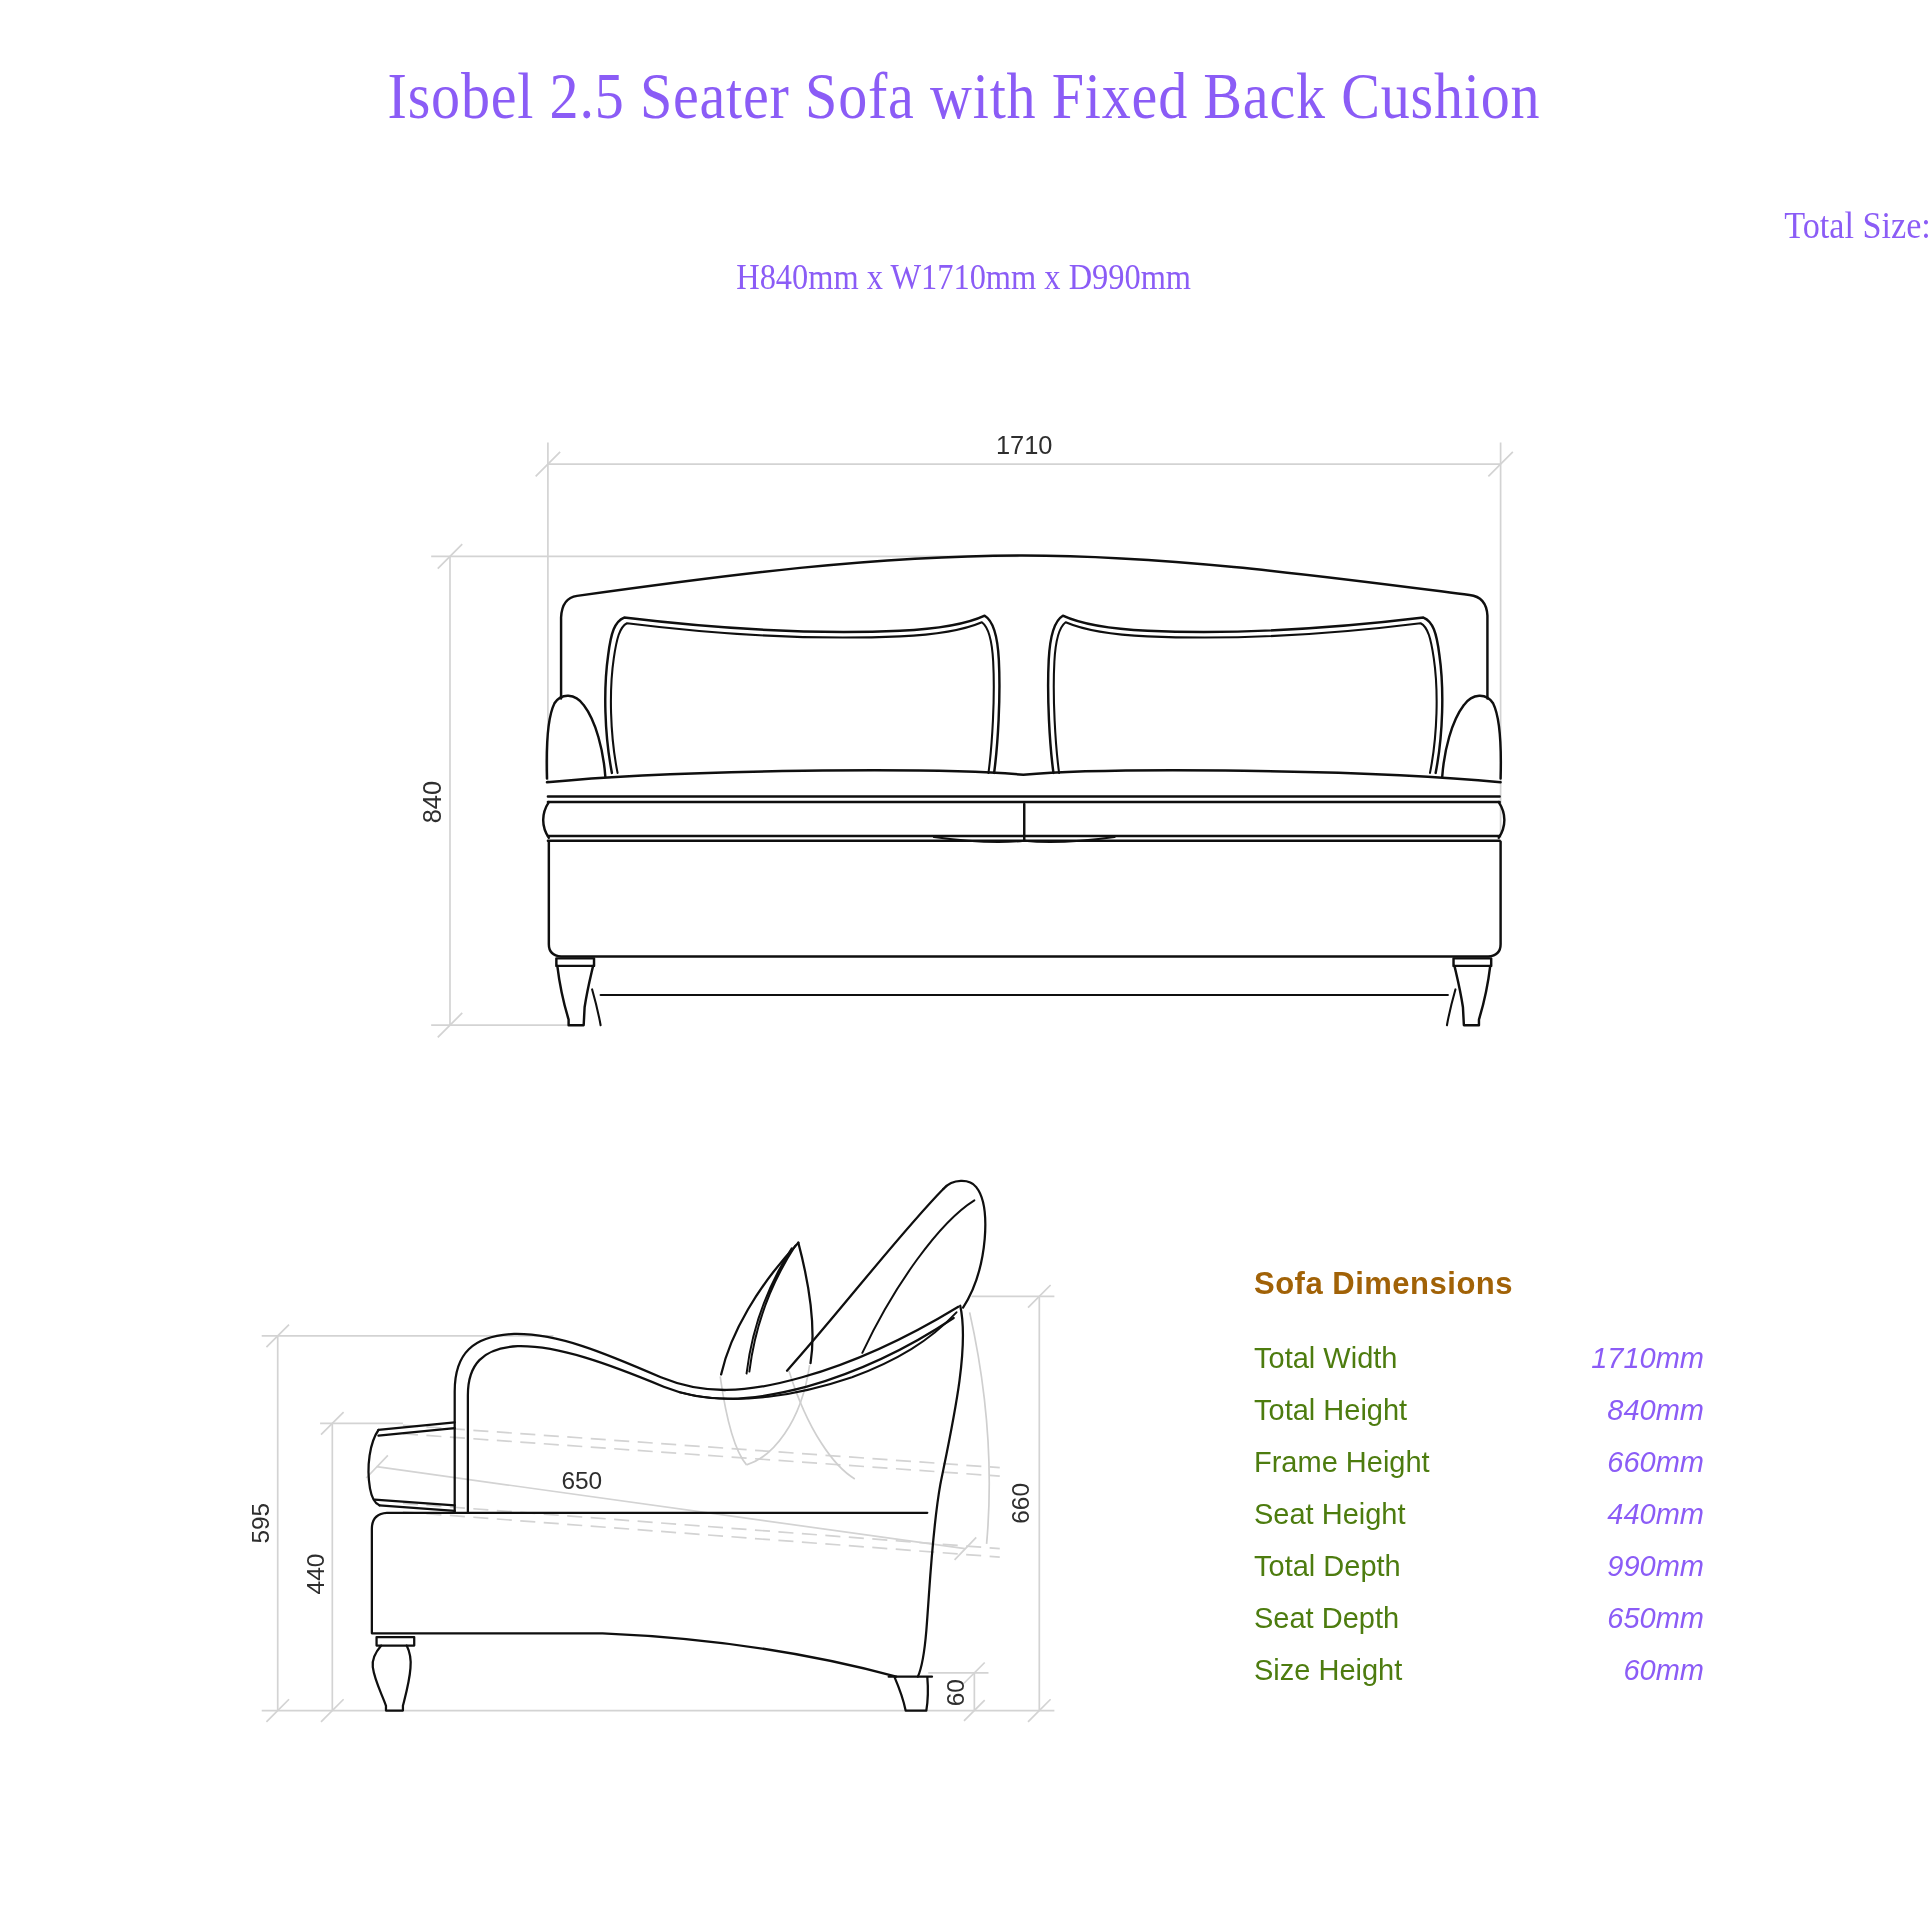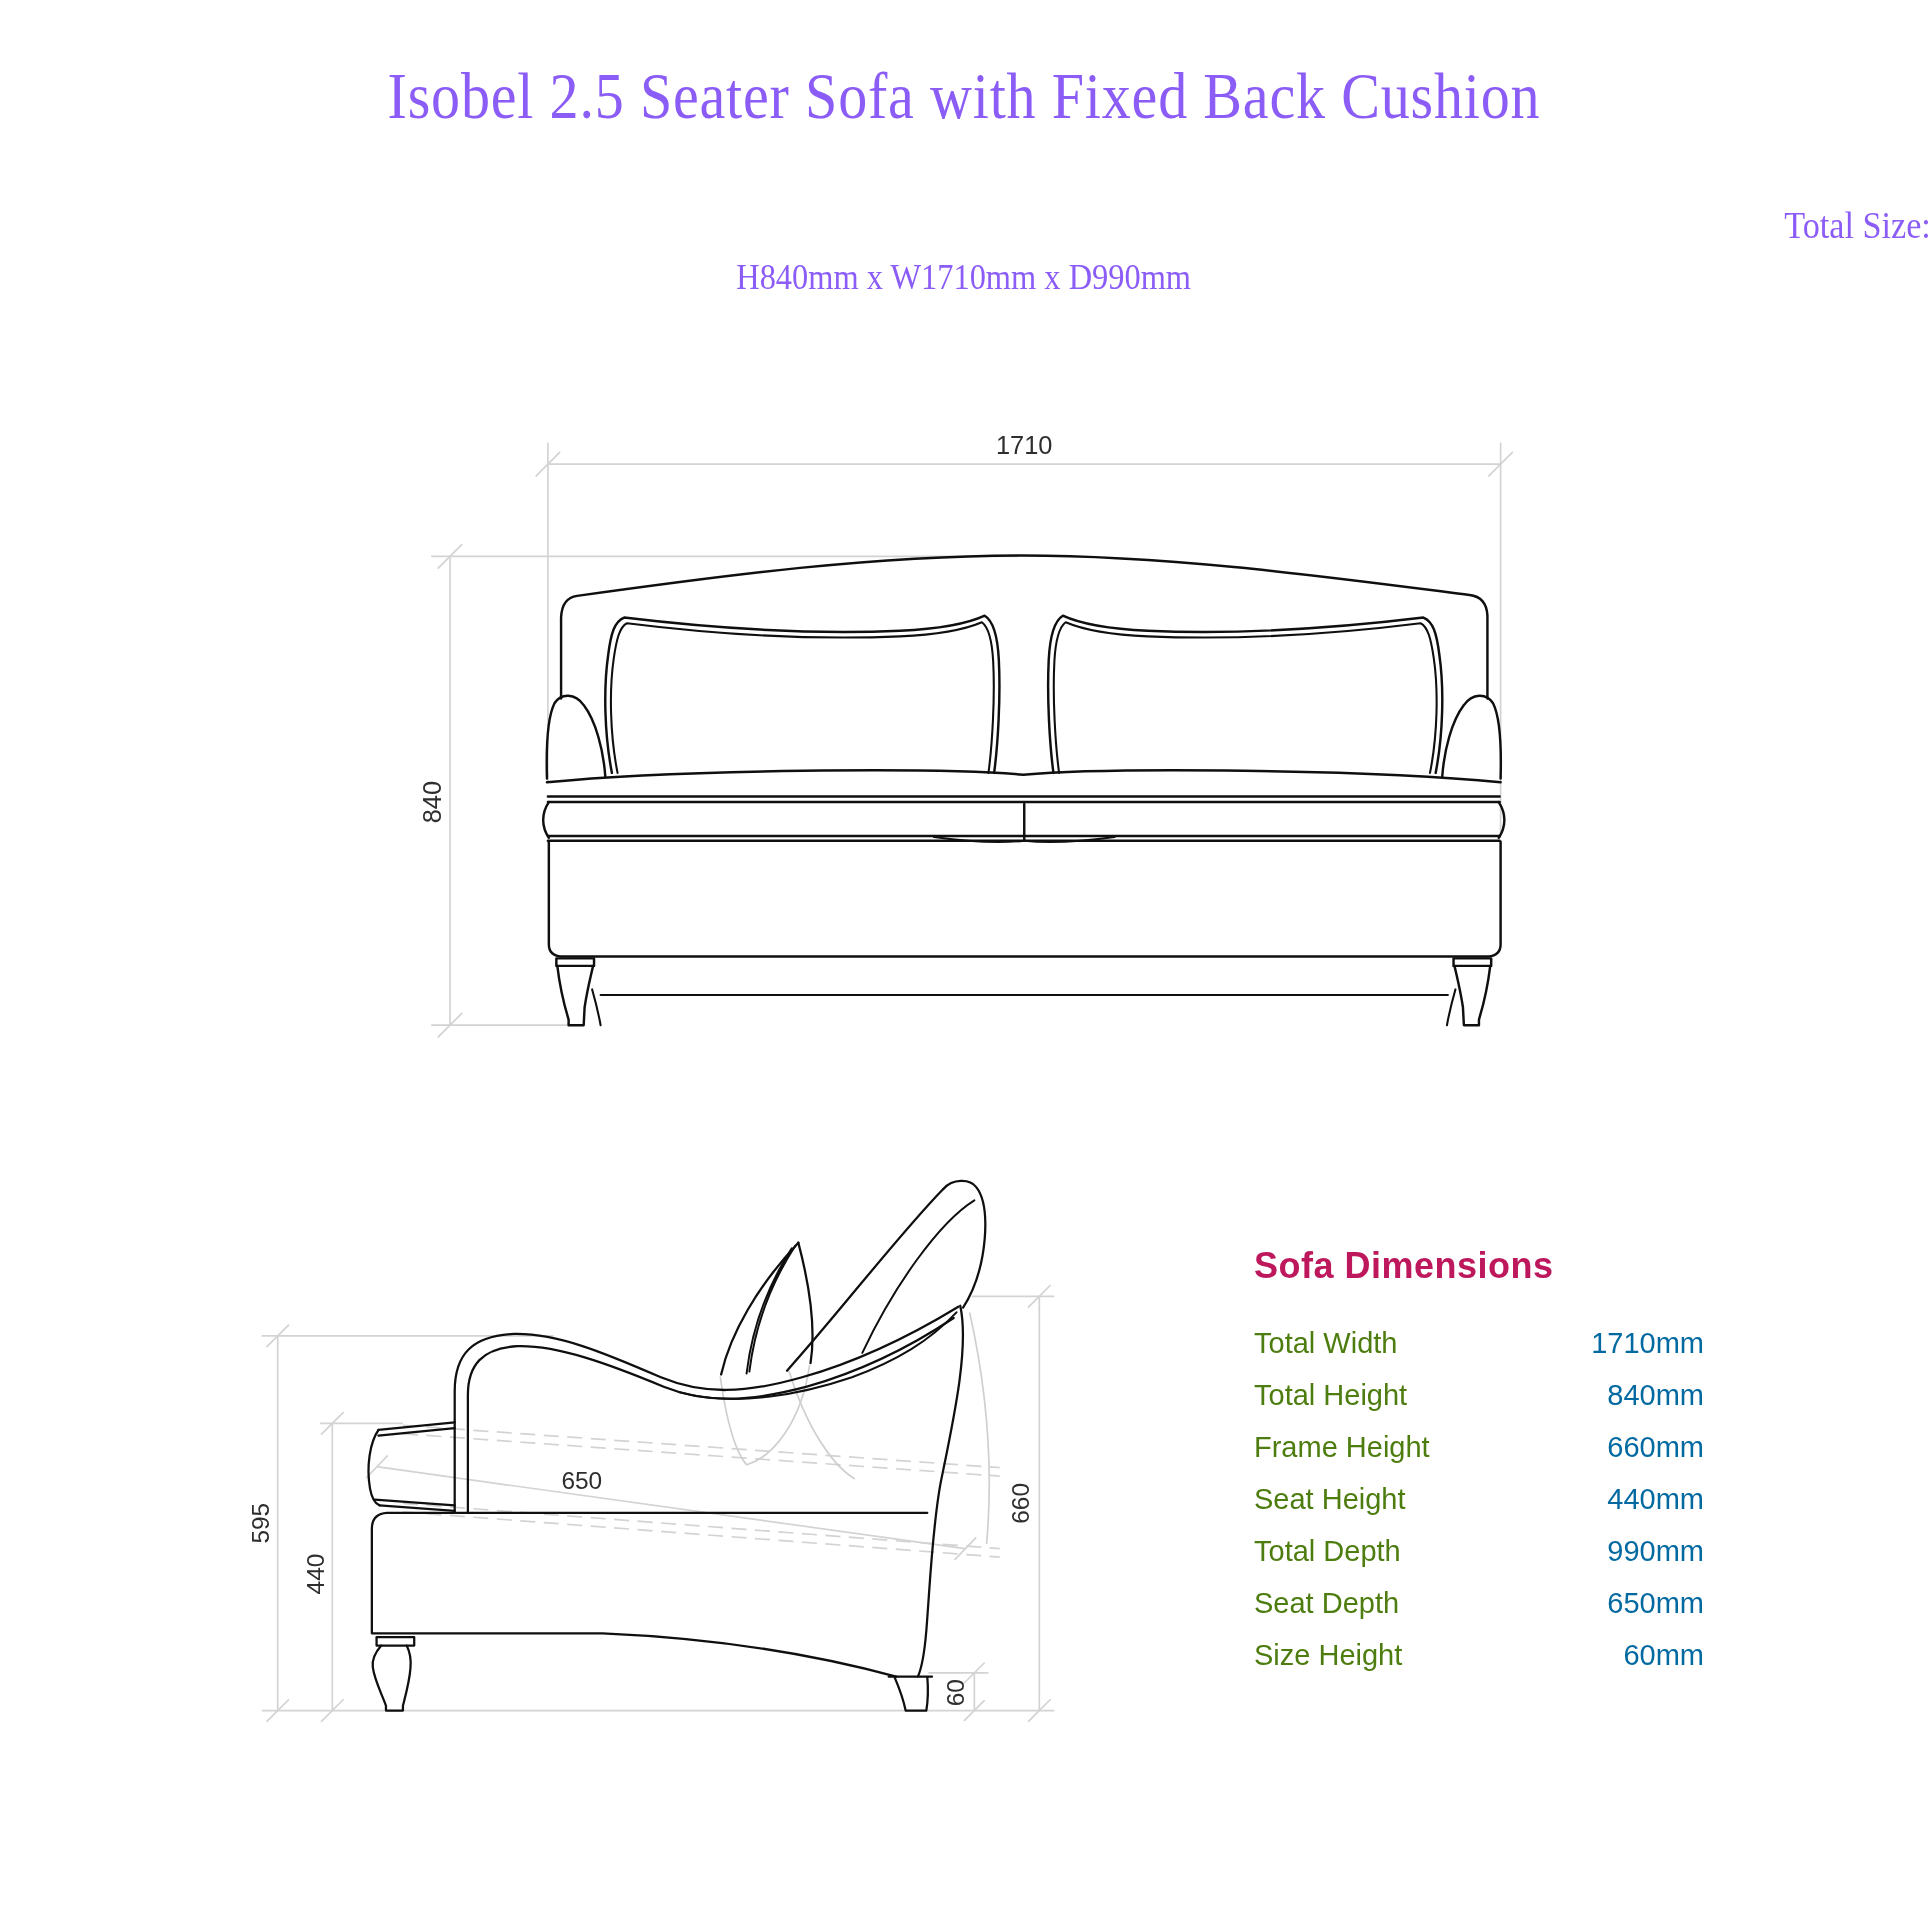--- a/index.html
+++ b/index.html
@@ -8,25 +8,25 @@
   .serif{font-family:Liberation Serif, serif;font-weight:400;color:#8b5cf6;}
   .title{position:absolute;top:58px;left:0;width:100%;text-align:center;font-size:66px;
          letter-spacing:0.9px;white-space:nowrap;}
   .title .squeeze{display:inline-block;transform:scaleX(0.88);transform-origin:center;}
   .subtitle{position:absolute;top:203px;left:0;width:100%;text-align:right;font-size:38px;padding-left:11px;}
   .subtitle .squeeze{display:inline-block;transform:scaleX(0.90);transform-origin:center;}
   .sizeline{position:absolute;top:256px;left:0;width:100%;text-align:center;font-size:36px;}
   .sizeline .squeeze{display:inline-block;transform:scaleX(0.90);transform-origin:center;}
   svg.drawing{position:absolute;left:0;top:0;}
   .dim-table{position:absolute;left:1254px;top:1245px;width:450px;}
-  .dim-table .tbl-title{font-size:36px;font-weight:bold;color:#be185d;letter-spacing:0.5px;}
+  .dim-table .tbl-title{font-size:31px;font-weight:bold;color:#a16207;letter-spacing:0.5px;margin-top:21px;}
   .dim-table .rows{margin-top:40px;}
   .dim-table .row{display:flex;justify-content:space-between;align-items:baseline;height:52px;}
   .dim-table .lbl{font-size:29px;color:#4d7c0f;}
-  .dim-table .val{font-size:29px;color:#0369a1;text-align:right;}
+  .dim-table .val{font-size:29px;color:#8b5cf6;text-align:right;font-style:italic;}
 </style>
 </head>
 <body>
 
 <div class="page">
 
   <div class="serif title">
     <span class="squeeze">Isobel 2.5 Seater Sofa with Fixed Back Cushion</span>
   </div>
   <div class="serif subtitle">

